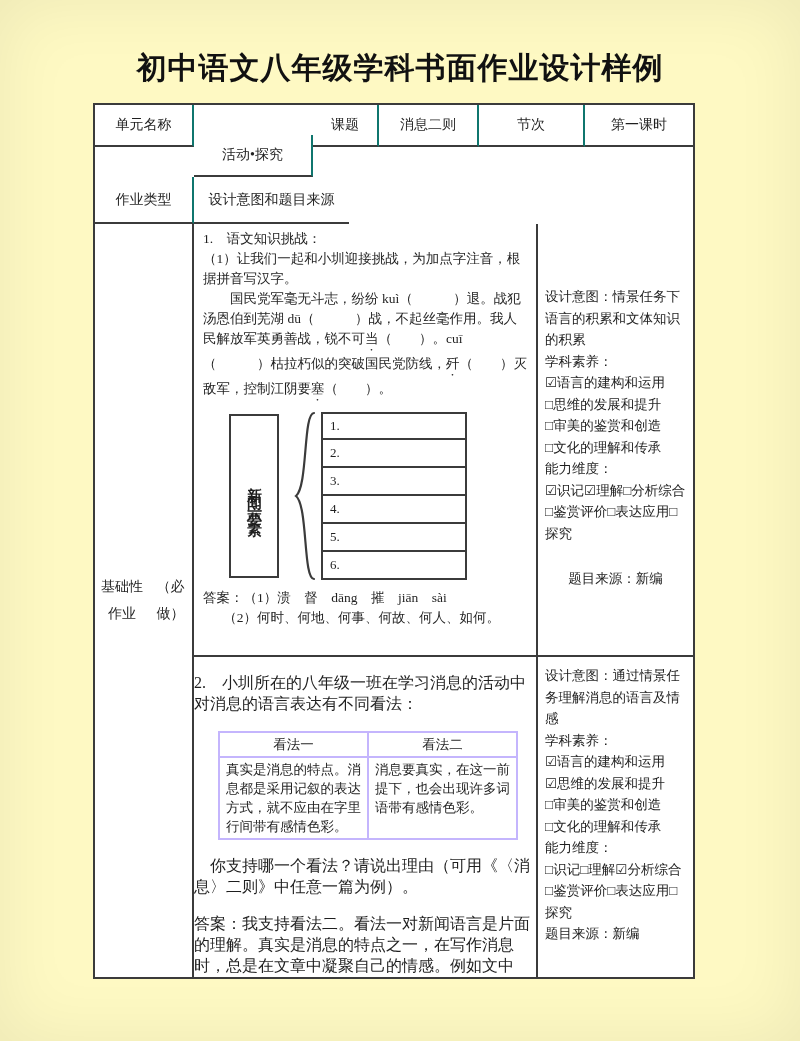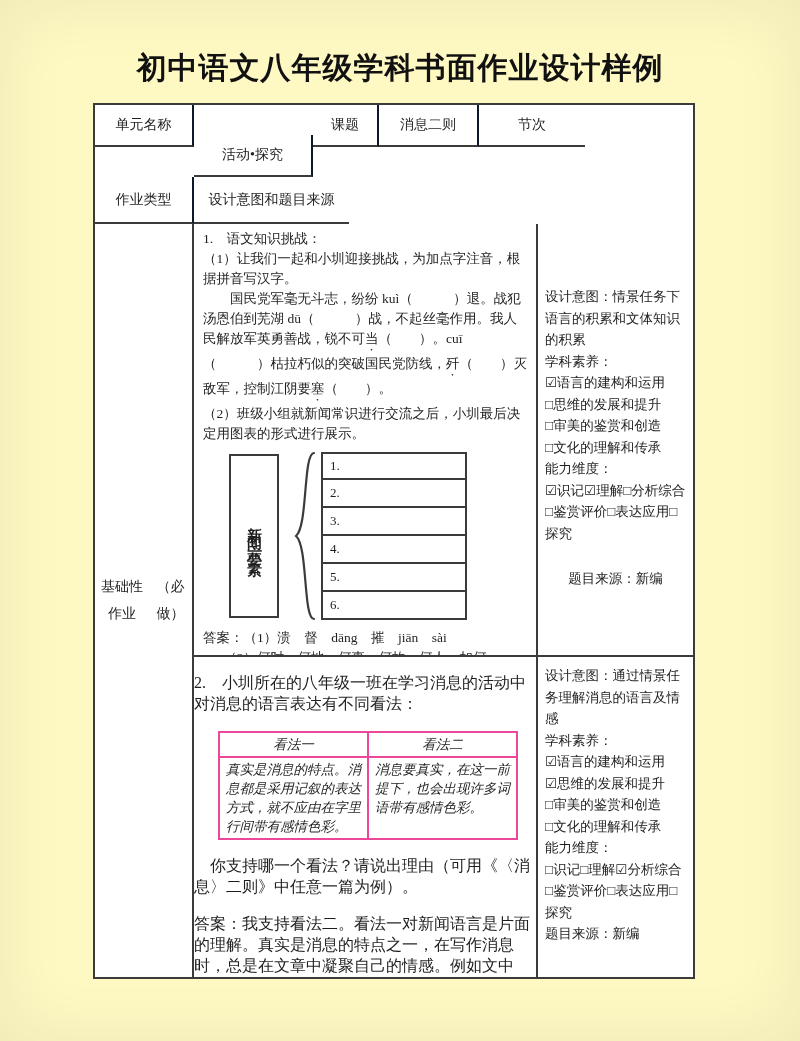--- a/index.html
+++ b/index.html
@@ -15,21 +15,21 @@
     text-align:center;font-size:30px;font-weight:bold;letter-spacing:1px;
     margin:0;color:#111;
   }
   .doc-table{
     position:absolute;left:93px;top:103px;width:602px;
     border:2px solid #3b3b3b;box-sizing:border-box;background:#fff;
   }
   .doc-table *{box-sizing:border-box;}
   .trow{display:flex;width:100%;}
   .cell{
-    border-right:2px solid #0f172a;border-bottom:2px solid #3b3b3b;
+    border-right:2px solid #0f766e;border-bottom:2px solid #3b3b3b;
     display:flex;align-items:center;justify-content:center;
     font-size:14px;overflow:hidden;
   }
   .cell:last-child{border-right:0;}
   .row1 .cell{height:42px;}
   .row2 .cell{height:47px;}
   .c-unit{width:99px;}.c-unitv{width:119px;margin-top:30px;}.c-topic{width:66px;}
   .c-topicv{width:100px;}.c-sess{width:106px;}.c-sessv{width:108px;}
   .c-type{width:99px;}.c-content{width:344px;}.c-intent{width:155px;}
   .left-cat{
@@ -62,21 +62,21 @@
     border:2px solid #3b3b3b;height:28px;display:flex;align-items:center;
     padding-left:7px;font-size:13px;background:#fff;
   }
   .d-row + .d-row{border-top:0;}
   .inner-table{
     width:300px;margin:2px 0 2px 24px;border:2px solid #3b3b3b;
     border-collapse:collapse;table-layout:fixed;
     font-size:13.5px;line-height:19px;
   }
   .inner-table th,.inner-table td{
-    border:2px solid #ec4899;padding:2px 6px;font-weight:normal;font-style:italic;
+    border:2px solid #c4b5fd;padding:2px 6px;font-weight:normal;
   }
   .inner-table th{text-align:center;height:20px;}
   .inner-table td{vertical-align:top;}
   .indent1{text-indent:1em;}
   .indent15{text-indent:1.5em;}
   .right-sec{padding:8px 7px;font-size:13.5px;line-height:21.5px;}
   .right-sec p{margin:0;}
   .right-sec1{padding-top:62px;}
   .src-center{text-align:center;margin-top:24px !important;}
 </style>
@@ -87,41 +87,41 @@
   <h1 class="title">初中语文八年级学科书面作业设计样例</h1>
 
   <div class="doc-table">
 
     <div class="trow row1">
       <div class="cell c-unit">单元名称</div>
       <div class="cell c-unitv">活动•探究</div>
       <div class="cell c-topic">课题</div>
       <div class="cell c-topicv">消息二则</div>
       <div class="cell c-sess">节次</div>
+      <div class="cell c-sessv">第一课时</div>
     </div>
 
     <div class="trow row2">
       <div class="cell c-type">作业类型</div>
       <div class="cell c-intent">设计意图和题目来源</div>
     </div>
 
     <div class="trow body-row">
 
       <div class="left-cat">
         <span>基础性作业</span>
         <span>（必做）</span>
       </div>
 
       <div class="mid-col">
 
         <div class="sec1 mid-sec">
           <p>1.　语文知识挑战：</p>
           <p>（1）让我们一起和小圳迎接挑战，为加点字注音，根据拼音写汉字。</p>
           <p class="passage"><span>国民党军毫无斗志，纷纷 kuì（　　　）退。战犯汤恩伯到芜湖 dū（　　　）战，不起丝毫作用。我人民解放军英勇善战，锐不可</span><span class="em-dot">当</span><span>（　　）。cuī（　　　）枯拉朽似的突破国民党防线，</span><span class="em-dot">歼</span><span>（　　）灭敌军，控制江阴要</span><span class="em-dot">塞</span><span>（　　）。</span></p>
-          <p>（2）班级小组就新闻常识进行交流之后，小圳最后决定用图表的形式进行展示。</p>
 
           <div class="diagram">
             <div class="d-label-box">
               <span class="d-label">新闻六要素</span>
             </div>
             <span class="d-brace">
               <svg width="24" height="170" viewBox="0 0 24 170">
                 <path d="M21,2 C10,2 15,75 3,85 C15,95 10,168 21,168" fill="none" stroke="#3b3b3b" stroke-width="2.2" stroke-linecap="round"></path>
               </svg>
             </span>

